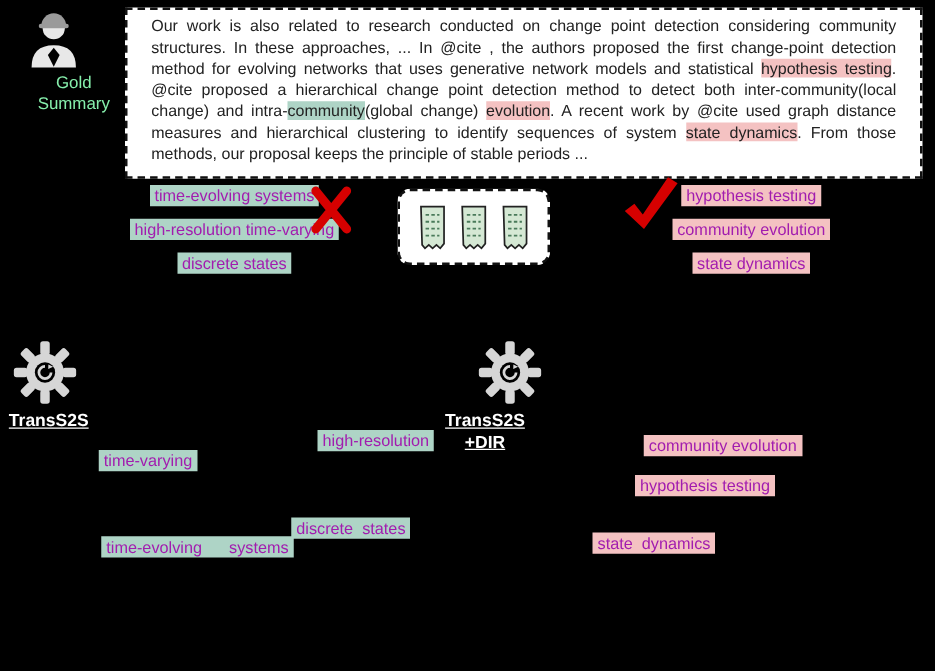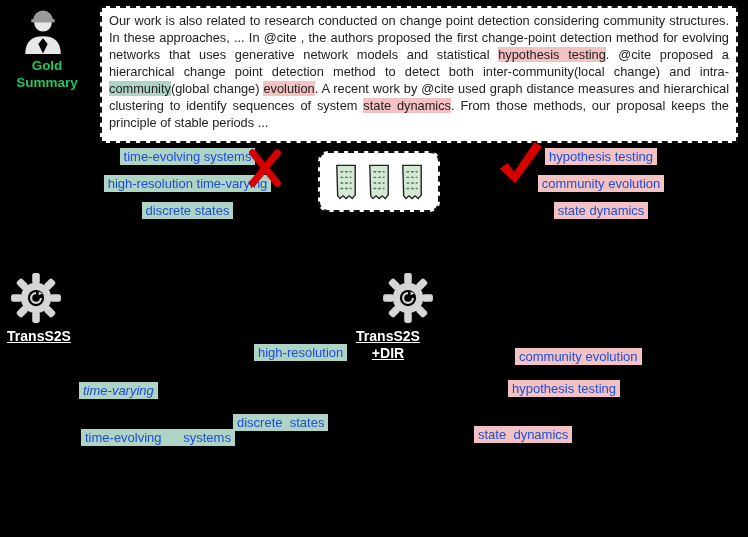--- a/index.html
+++ b/index.html
@@ -11,43 +11,43 @@
     overflow:hidden;
   }
   .abs{position:absolute;}
 
   
   .gold-box{
     left:100px;top:6px;width:638px;height:137px;
     background:#fff;
     border:2px dashed #111;
     box-sizing:border-box;
-    padding:4px 7px;
+    padding:4px 19px;
     font-size:12.8px;line-height:1.33;
     color:#222;
     text-align:justify;
   }
   .hl-none{background:transparent;}
   .hl-pink{background:var(--pink);}
   .hl-green{background:var(--green);}
 
   .gold-label{
-    left:4px;top:58px;width:86px;
-    color:#22c55e;font-weight:bold;font-size:13.5px;line-height:1.25;
+    left:16px;top:58px;width:86px;
+    color:#86efac;font-weight:normal;font-size:13.5px;line-height:1.25;
     text-align:center;
   }
   .person-wrap{left:20px;top:8px;width:46px;height:48px;}
 
   
   .col{display:flex;flex-direction:column;align-items:center;gap:10px;}
   .green-col{left:85px;top:148px;width:205px;}
   .pink-col{left:520px;top:148px;width:162px;}
   .chip{
     white-space:pre;
-    font-size:13px;color:#1d4ed8;
+    font-size:13px;color:#a21caf;
     padding:1px 4px;
     display:inline-block;
   }
   .green{background:var(--green);}
   .pink{background:var(--pink);}
 
   .x-wrap{left:246px;top:147px;width:38px;height:42px;}
   .x-mark path{stroke:var(--red);}
   .check-wrap{left:494px;top:139px;width:52px;height:48px;}
   .check-mark path{fill:var(--red);}
@@ -66,21 +66,21 @@
   .model-label{
     color:#fff;font-weight:bold;font-size:14px;line-height:1.2;
     text-align:center;
     text-decoration:underline;
   }
   .label-left{left:0px;top:328px;width:78px;}
   .label-right{left:346px;top:328px;width:84px;}
 
   
   .lp0{left:254px;top:344px;}
-  .lp1{left:79px;top:382px;font-style:italic;}
+  .lp1{left:79px;top:360px;}
   .lp2{left:233px;top:414px;}
   .lp3{left:81px;top:429px;}
   .rp0{left:515px;top:348px;}
   .rp1{left:508px;top:380px;}
   .rp2{left:474px;top:426px;}
 </style>
 </head>
 <body>
 
 <div>

